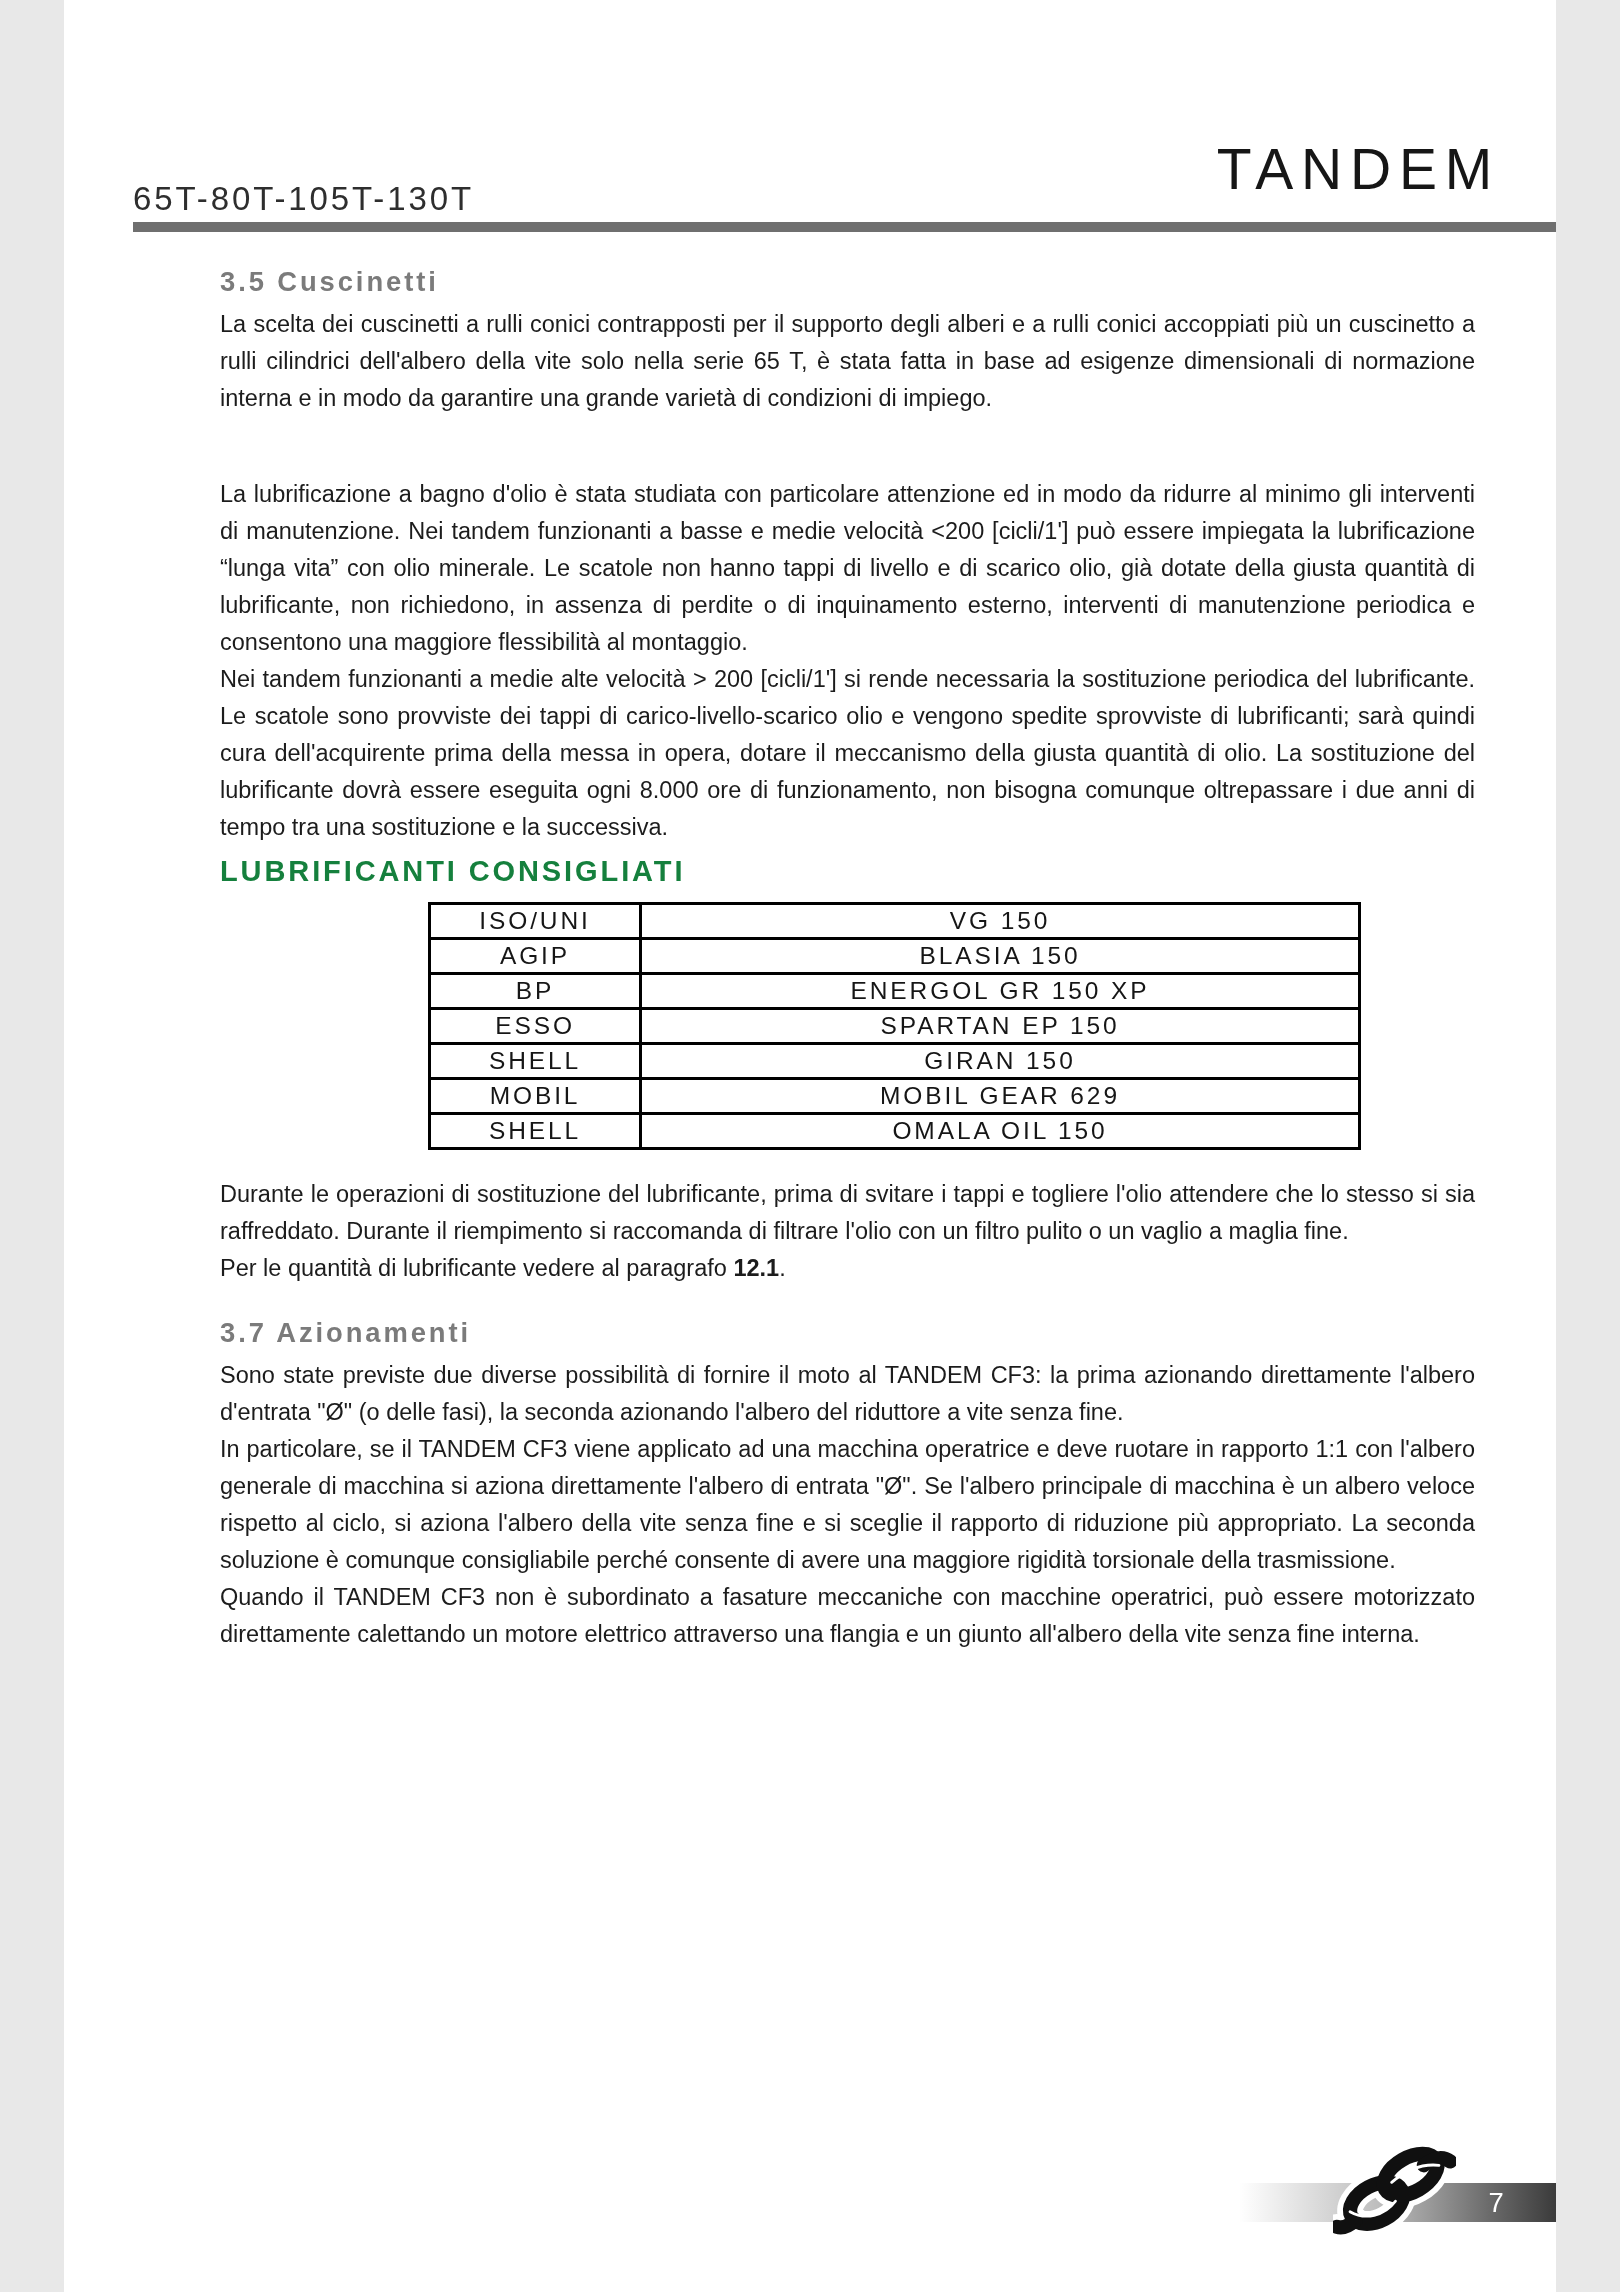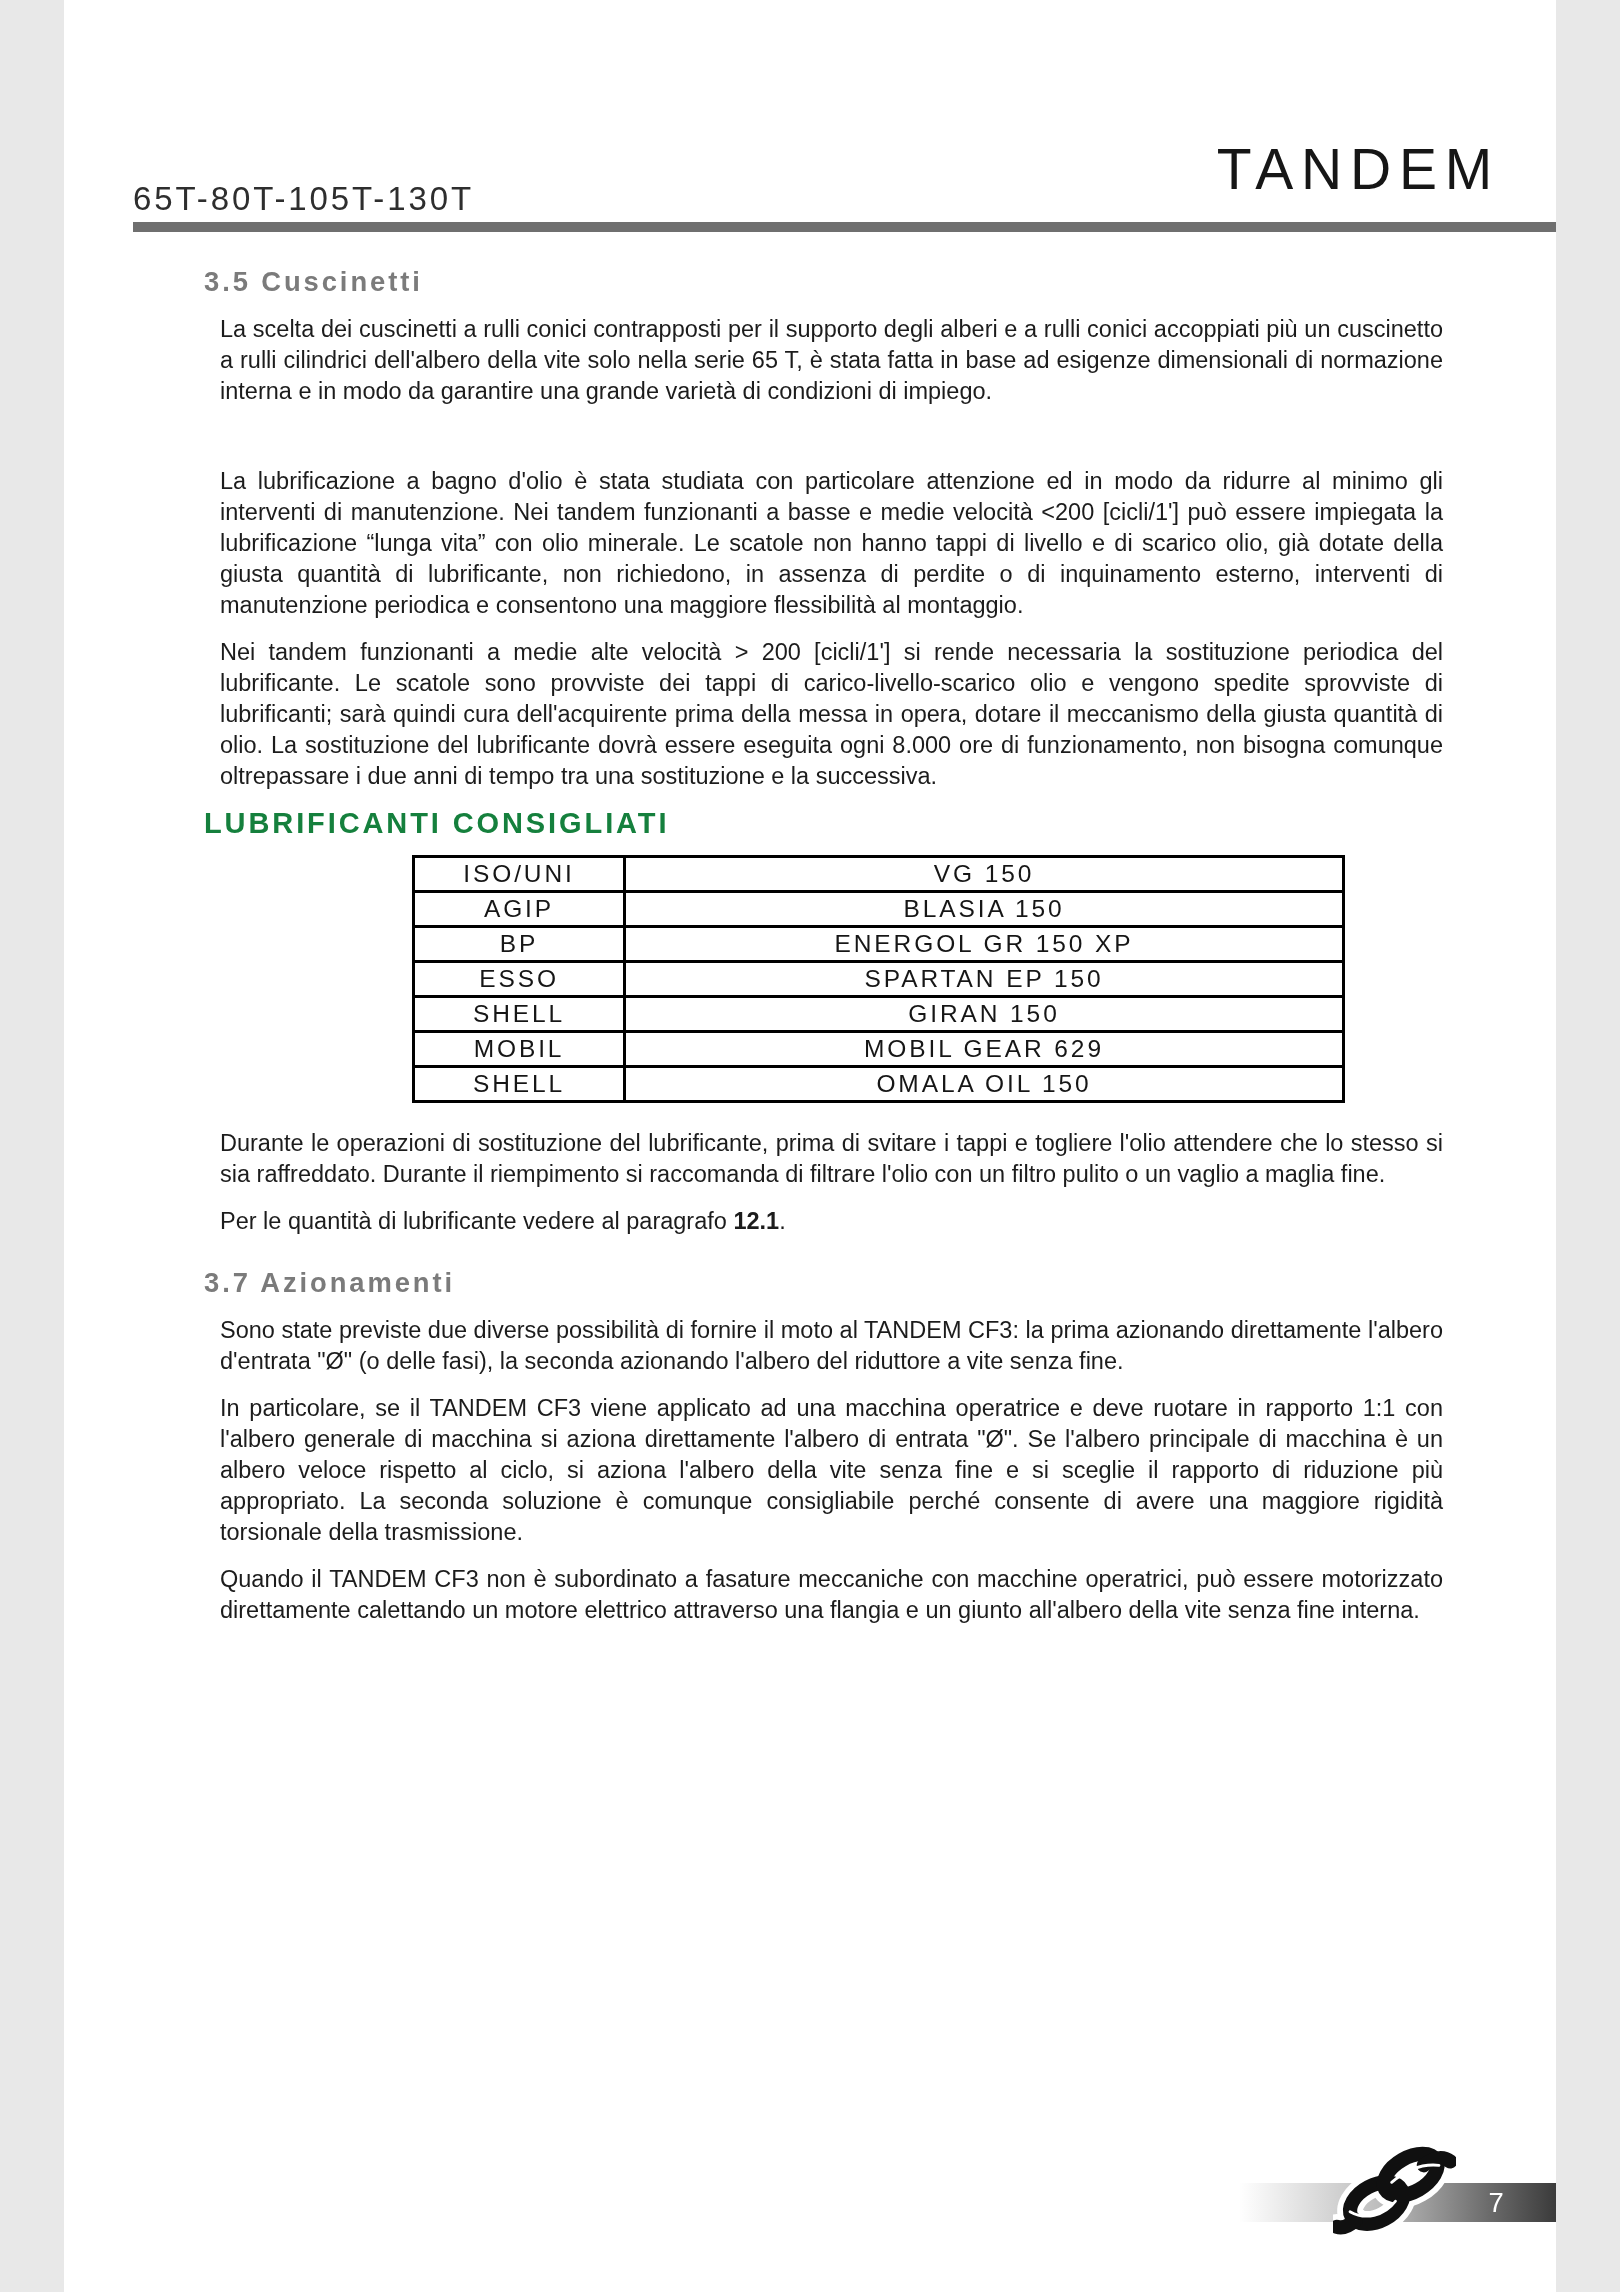--- a/index.html
+++ b/index.html
@@ -22,30 +22,30 @@
     position:absolute;right:56px;top:140px;
     font-size:57px;line-height:59px;
     letter-spacing:7.8px;font-weight:400;color:#161616;
   }
   .header-rule{
     position:absolute;left:69px;top:222px;
     width:1505px;height:9.8px;background:#6f6f6f;
   }
   
   .content{
-    position:absolute;left:140px;top:265px;width:1255px;
+    position:absolute;left:156px;top:265px;width:1255px;
   }
   h2.sec-h{
     margin:0 0 7.8px 0;
     font-size:27.4px;line-height:33px;
     font-weight:bold;letter-spacing:2.9px;color:#7b7b7b;
   }
   p.body{
-    margin:16px;
-    font-size:23.5px;line-height:31px;
+    margin:0;
+    font-size:23.5px;line-height:37px;
     text-align:justify;color:#1c1c1c;
   }
   p.body.nojust{text-align:left;}
   .sec-36{margin-top:59px;}
   .table-title{
     margin-top:10px;
     font-size:29px;line-height:31px;text-align:left;
     font-weight:bold;letter-spacing:2.9px;color:#15803d;
   }
   table.lub{

